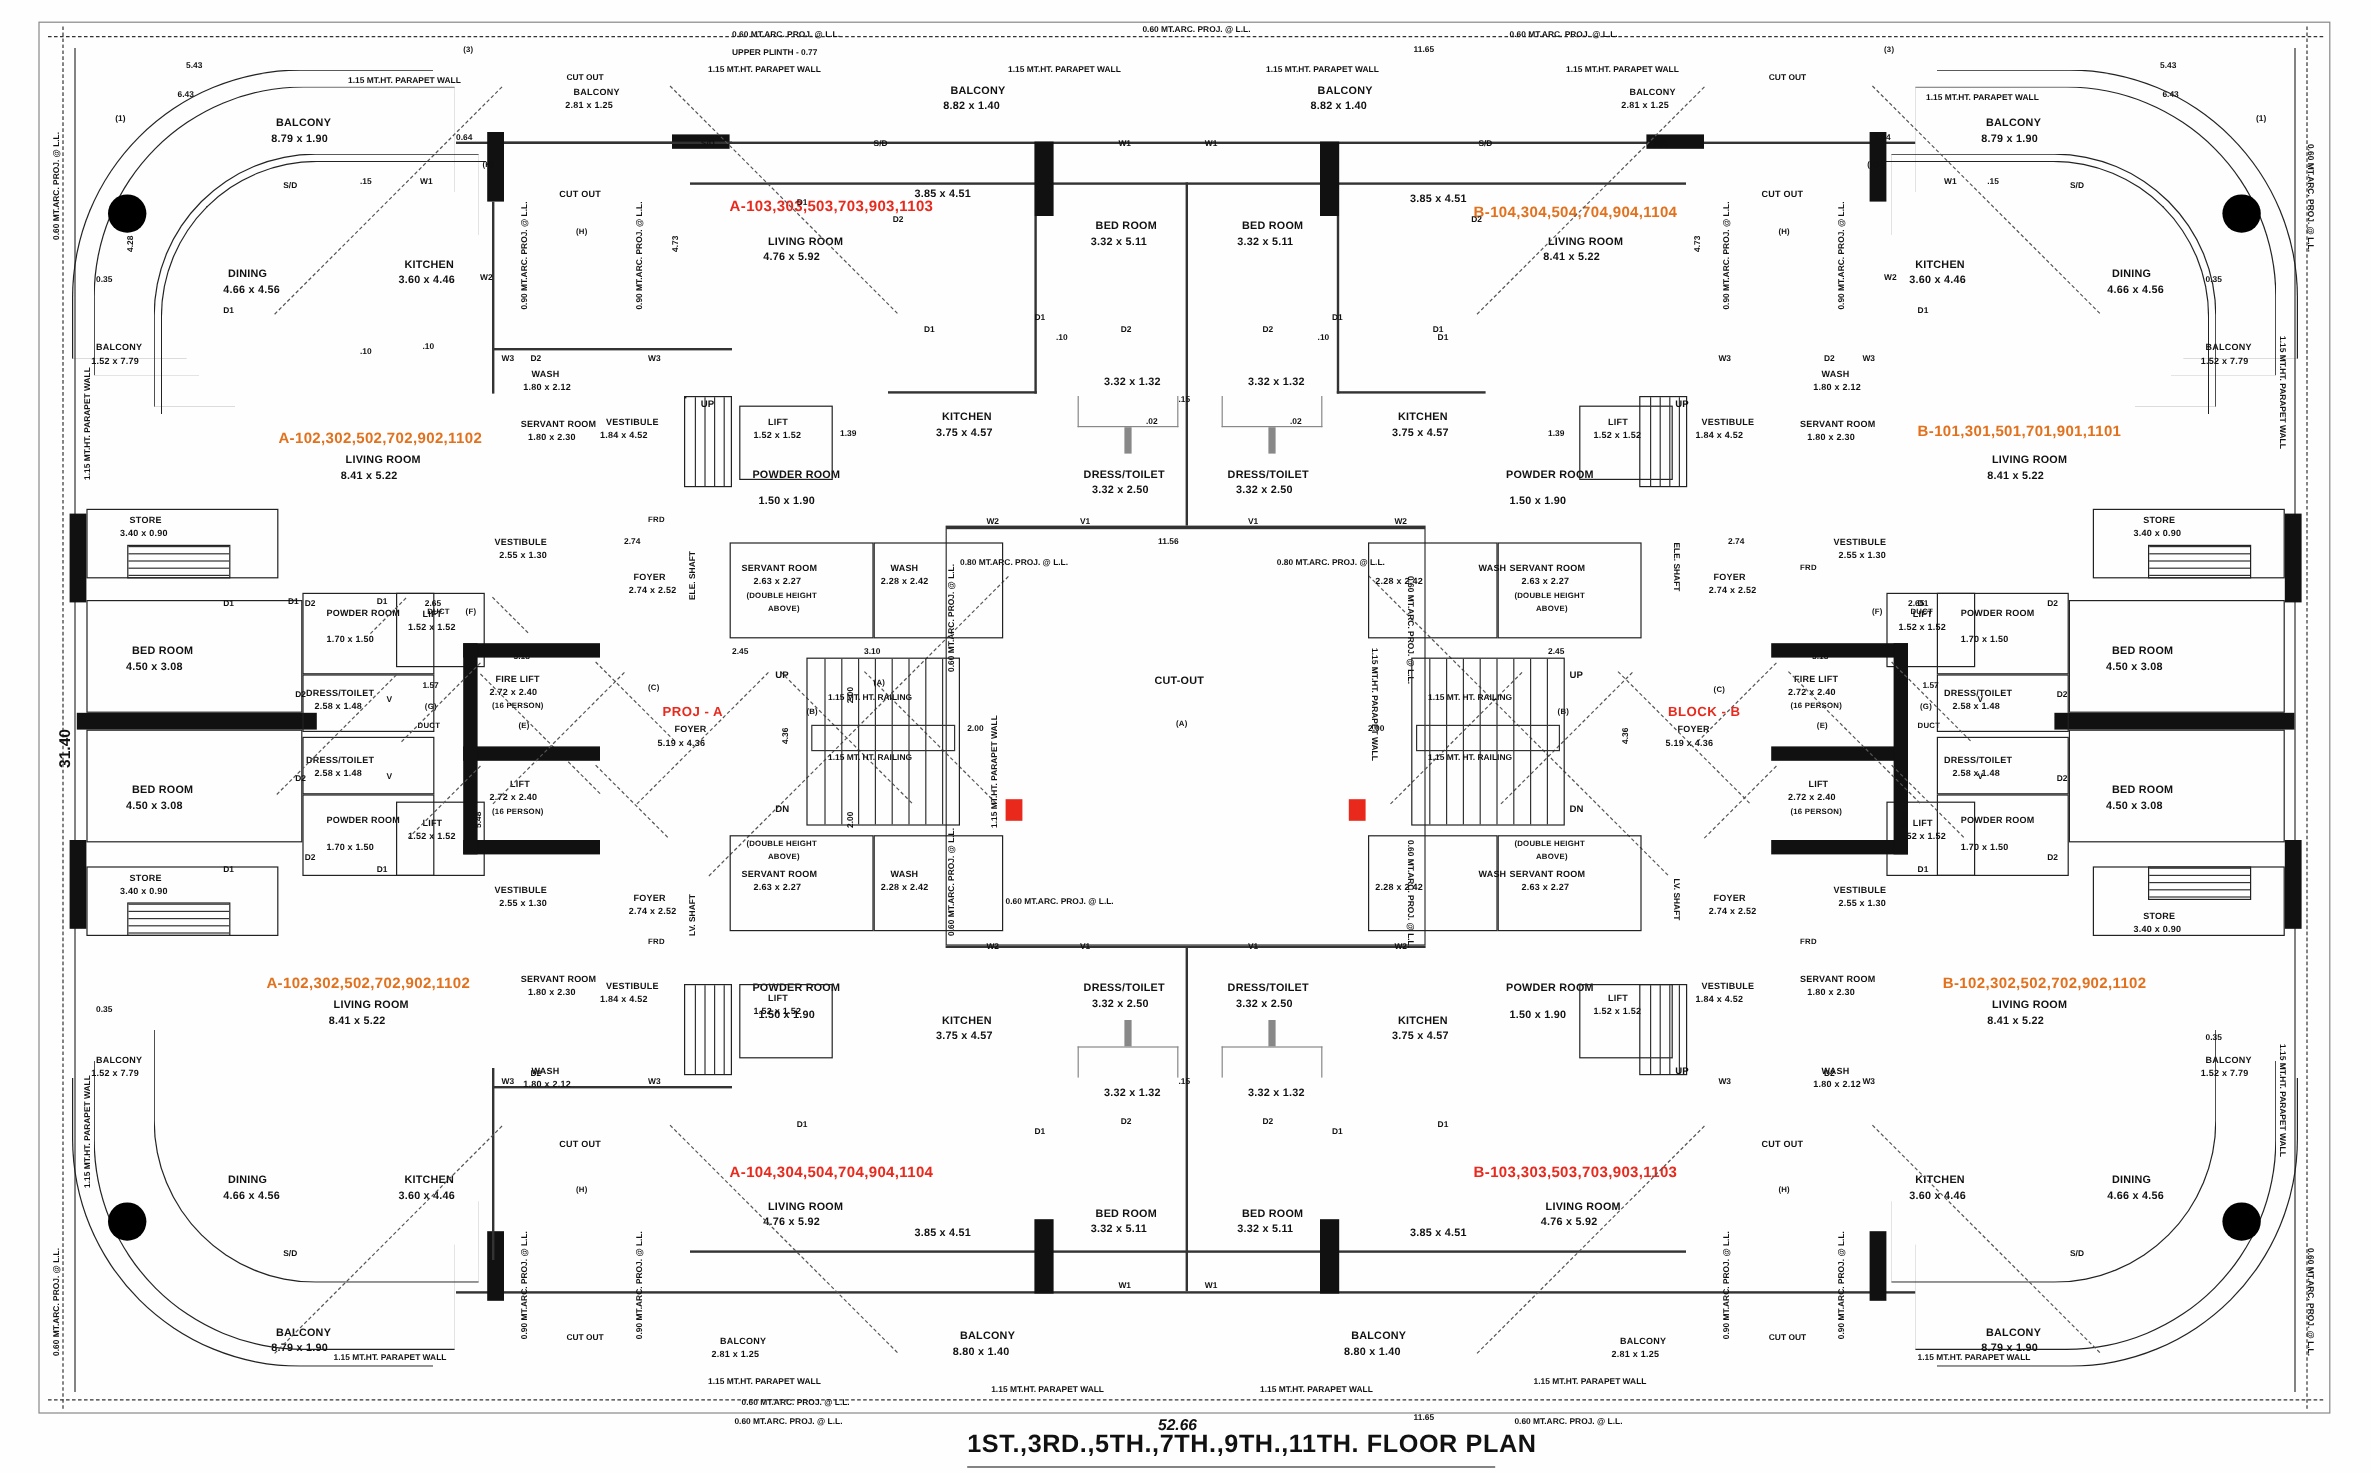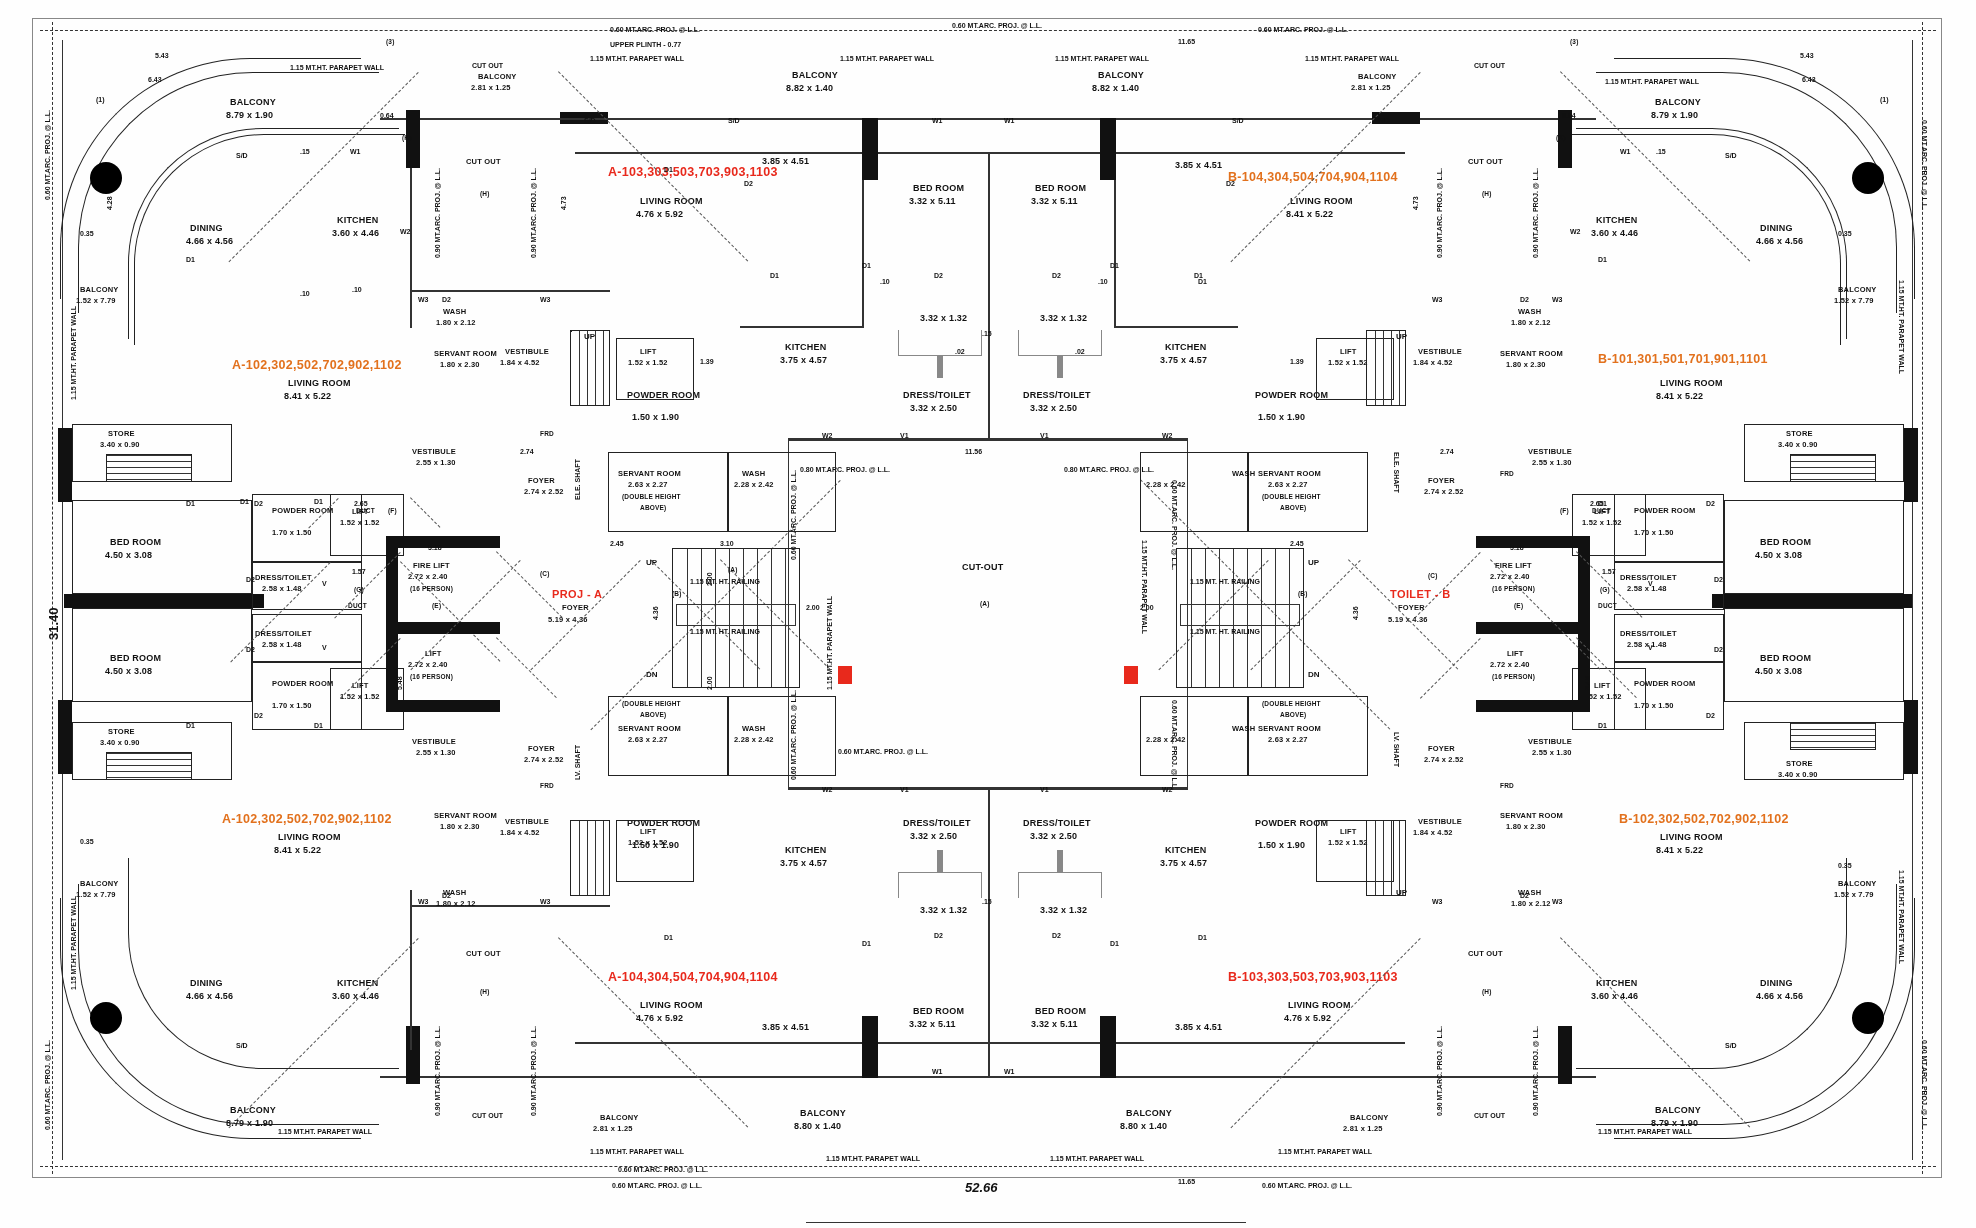--- a/index.html
+++ b/index.html
@@ -444,21 +444,21 @@
   <div class="lbl xs" style="left:1280px;top:711px;">ABOVE)</div>
   <div class="lbl sm" style="left:1258px;top:725px;">SERVANT ROOM</div>
   <div class="lbl sm" style="left:1268px;top:736px;">2.63 x 2.27</div>
   <div class="thin" style="left:1140px;top:696px;width:108px;height:80px;"></div>
   <div class="lbl sm" style="left:1232px;top:725px;">WASH</div>
   <div class="lbl sm" style="left:1146px;top:736px;">2.28 x 2.42</div>
 
   <div class="blk" style="left:552px;top:588px;">PROJ - A</div>
   <div class="lbl sm" style="left:562px;top:604px;">FOYER</div>
   <div class="lbl sm" style="left:548px;top:616px;">5.19 x 4.36</div>
-  <div class="blk" style="left:1390px;top:588px;">TOILET - B</div>
+  <div class="blk" style="left:1390px;top:588px;">BLOCK - B</div>
   <div class="lbl sm" style="left:1398px;top:604px;">FOYER</div>
   <div class="lbl sm" style="left:1388px;top:616px;">5.19 x 4.36</div>
   <div class="dashbox xdash" style="left:520px;top:560px;width:130px;height:110px;border:none;"></div>
   <div class="dashbox xdash" style="left:1360px;top:560px;width:130px;height:110px;border:none;"></div>
   <div class="lbl xs" style="left:540px;top:570px;">(C)</div>
   <div class="lbl xs" style="left:1428px;top:572px;">(C)</div>
   <div class="lbl xs" style="left:672px;top:590px;">(B)</div>
   <div class="lbl xs" style="left:1298px;top:590px;">(B)</div>
   <div class="dashbox xdash" style="left:640px;top:560px;width:80px;height:110px;border:none;"></div>
   <div class="dashbox xdash" style="left:1268px;top:560px;width:80px;height:110px;border:none;"></div>
@@ -778,15 +778,16 @@
   <div class="dim rot90" style="left:1412px;top:210px;">4.73</div>
   <div class="dim rot90" style="left:106px;top:210px;">4.28</div>
   <div class="dim rot90" style="left:652px;top:620px;">4.36</div>
   <div class="dim rot90" style="left:1352px;top:620px;">4.36</div>
 
   <div class="lbl xs" style="left:402px;top:134px;">(K)</div>
   <div class="lbl xs" style="left:1556px;top:134px;">(K)</div>
   <div class="lbl xs" style="left:386px;top:38px;">(3)</div>
   <div class="lbl xs" style="left:1570px;top:38px;">(3)</div>
 
+  <div class="caption" style="left:806px;top:1192px;">1ST.,3RD.,5TH.,7TH.,9TH.,11TH. FLOOR PLAN</div>
   <div class="hair" style="left:806px;top:1222px;width:440px;height:1px;"></div>
 
 </div>
 
 </body></html>

